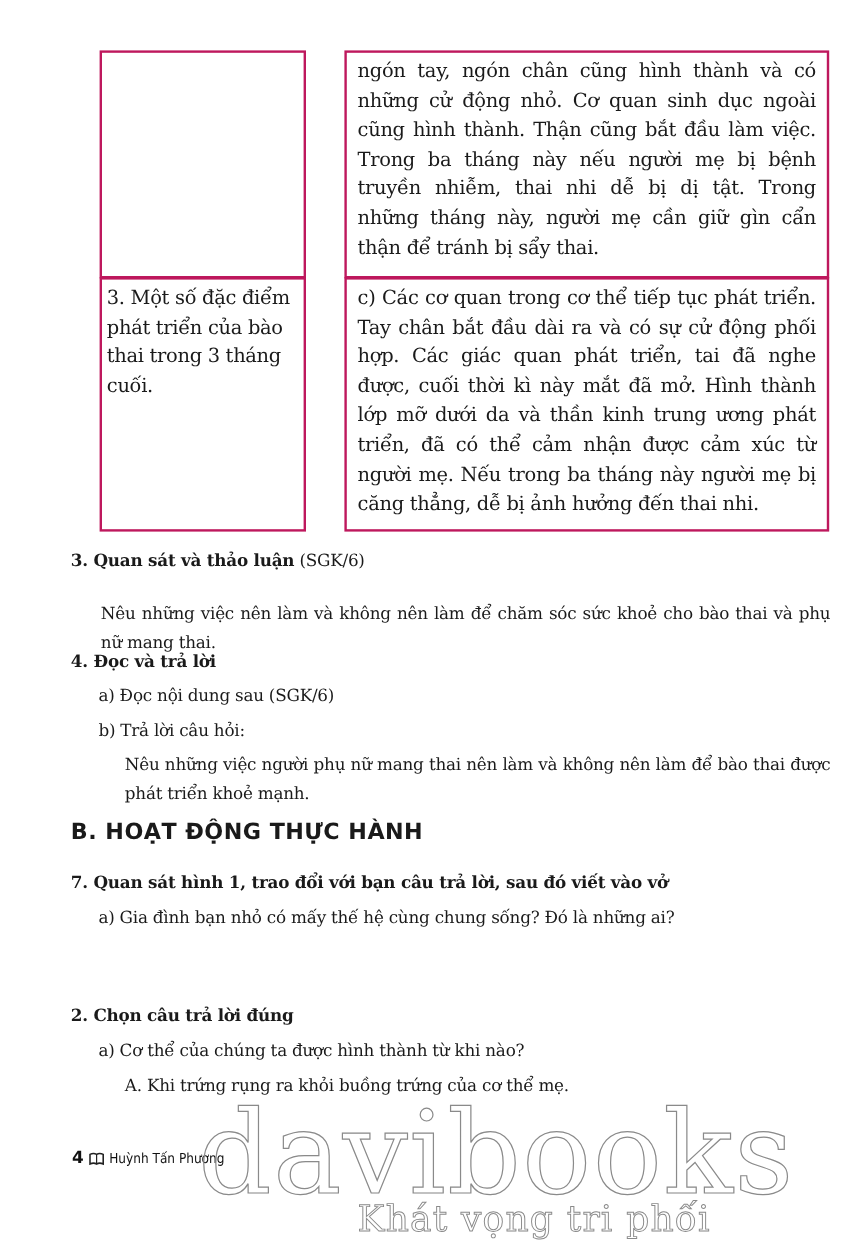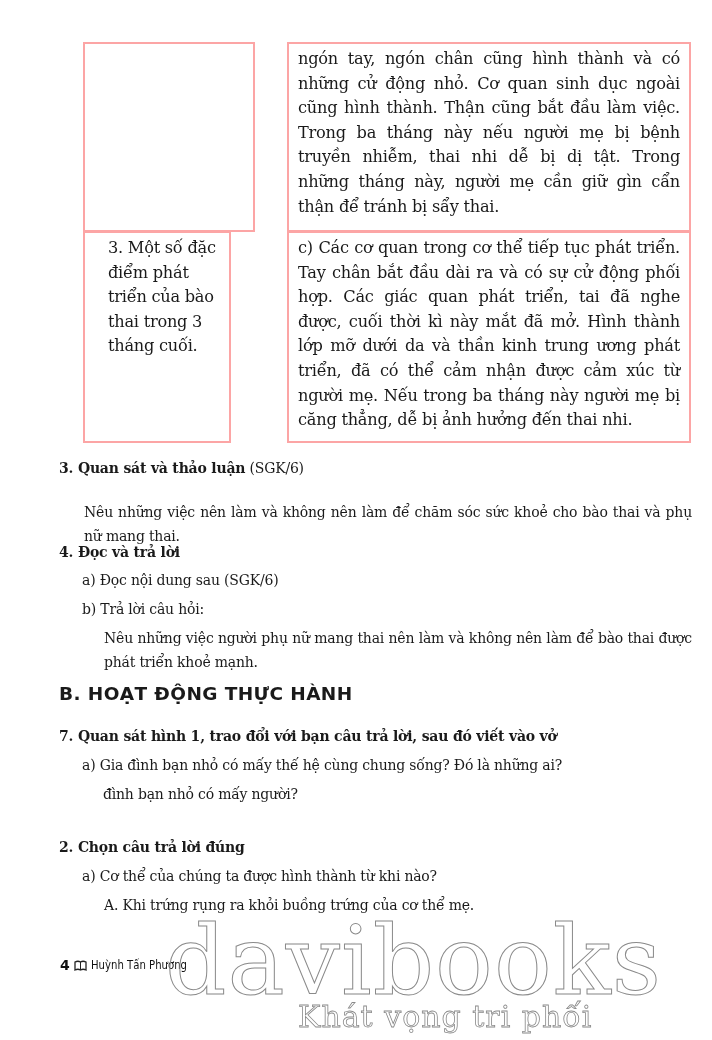--- a/index.html
+++ b/index.html
@@ -3,30 +3,30 @@
 <meta charset="utf-8">
 <style>
   html, body { margin: 0; padding: 0; background: #ffffff; }
   body {
     width: 712px; height: 1040px; position: relative; overflow: hidden;
     font-family: "DejaVu Serif", "Liberation Serif", serif;
     color: #1a1a1a;
   }
   .cell {
     position: absolute; box-sizing: border-box;
-    border: 2px solid #fca5a5;
+    border: 2px solid #be185d;
     font-size: 16.2px; line-height: 24.6px;
     padding: 3px 9px 0 9px;
     text-align: justify;
     letter-spacing: -0.25px;
   }
   .cell p { margin: 0; }
   #cell-l1 { left: 83px; top: 42px; width: 172px; height: 190px; }
   #cell-r1 { left: 287px; top: 42px; width: 404px; height: 190px; }
-  #cell-l2 { left: 83px; top: 231px; width: 148px; height: 212px; text-align: left; padding-left: 23px; }
+  #cell-l2 { left: 83px; top: 231px; width: 172px; height: 212px; text-align: left; padding-left: 4px; }
   #cell-r2 { left: 287px; top: 231px; width: 404px; height: 212px; }
 
   .block { position: absolute; font-size: 14px; line-height: 24px; letter-spacing: -0.2px; }
   .h { font-weight: bold; }
   .h .plain { font-weight: normal; }
   .para { text-align: justify; }
 
   #sec3-title { left: 59px; top: 456px; }
   #sec3-body  { left: 84px; top: 487px; width: 608px; margin-top: 13px; }
   #sec4-title { left: 59px; top: 540px; }
@@ -86,21 +86,20 @@
 <div class="block h" id="sec4-title">4. Đọc và trả lời</div>
 <div class="block" id="sec4-a">a) Đọc nội dung sau (SGK/6)</div>
 <div class="block" id="sec4-b">b) Trả lời câu hỏi:</div>
 <div class="block para" id="sec4-body">Nêu những việc người phụ nữ mang thai nên làm và không nên làm để bào thai được phát triển khoẻ mạnh.</div>
 
 <div class="block" id="partB">B. HOẠT ĐỘNG THỰC HÀNH</div>
 
 <div class="block h" id="b1-title">7. Quan sát hình 1, trao đổi với bạn câu trả lời, sau đó viết vào vở</div>
 <div class="block" id="b1-a">a) Gia đình bạn nhỏ có mấy thế hệ cùng chung sống? Đó là những ai?</div>
 <div class="block" id="b1-b">
-  <div class="cont">đình bạn nhỏ có mấy người?</div>
 </div>
 
 <div class="block h" id="b2-title">2. Chọn câu trả lời đúng</div>
 <div class="block" id="b2-a">a) Cơ thể của chúng ta được hình thành từ khi nào?</div>
 <div class="block" id="b2-A">A. Khi trứng rụng ra khỏi buồng trứng của cơ thể mẹ.</div>
 
 <div id="footer">
   <span class="pg">4</span>
   <span class="book-icon">
     <svg width="13" height="11" viewBox="0 0 13 11">

